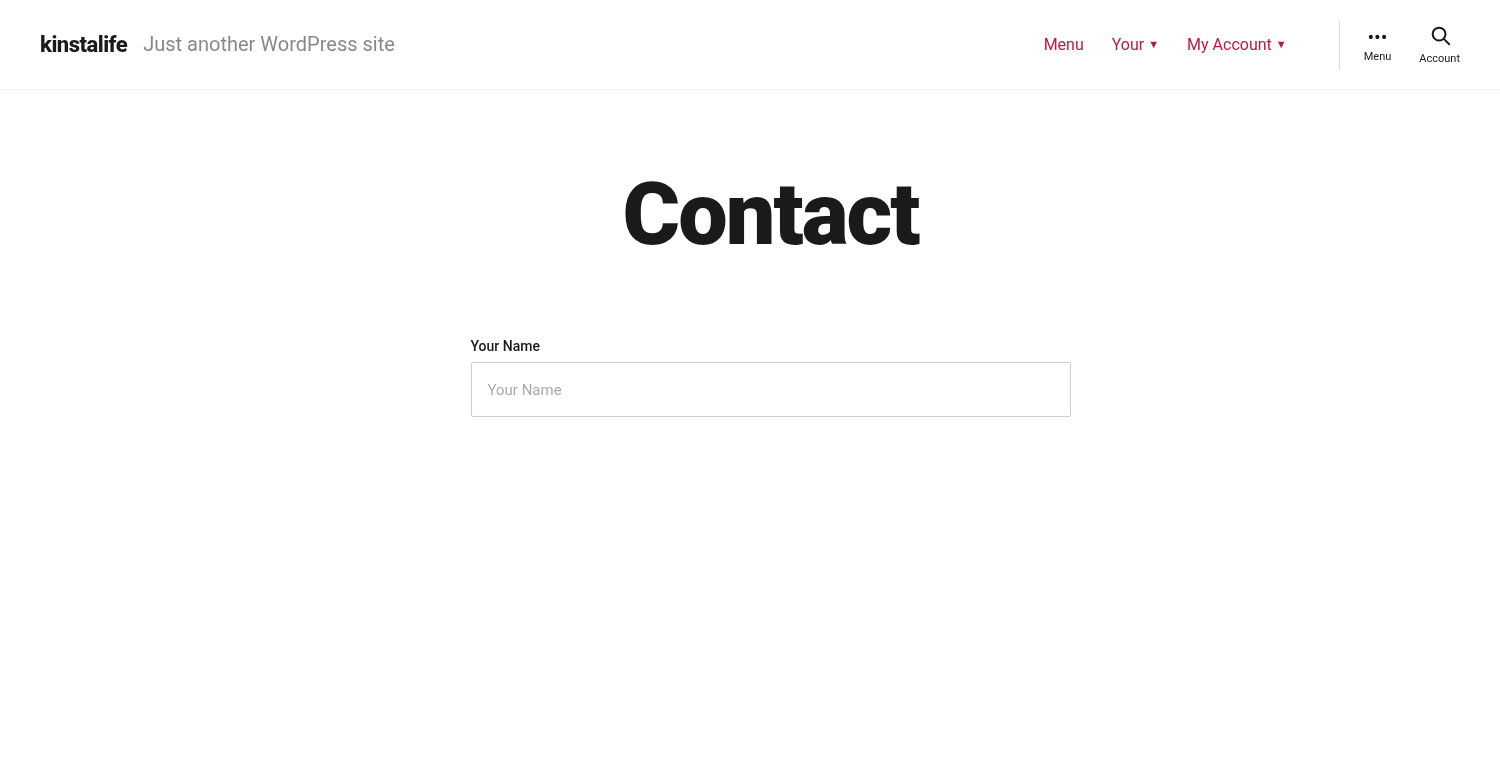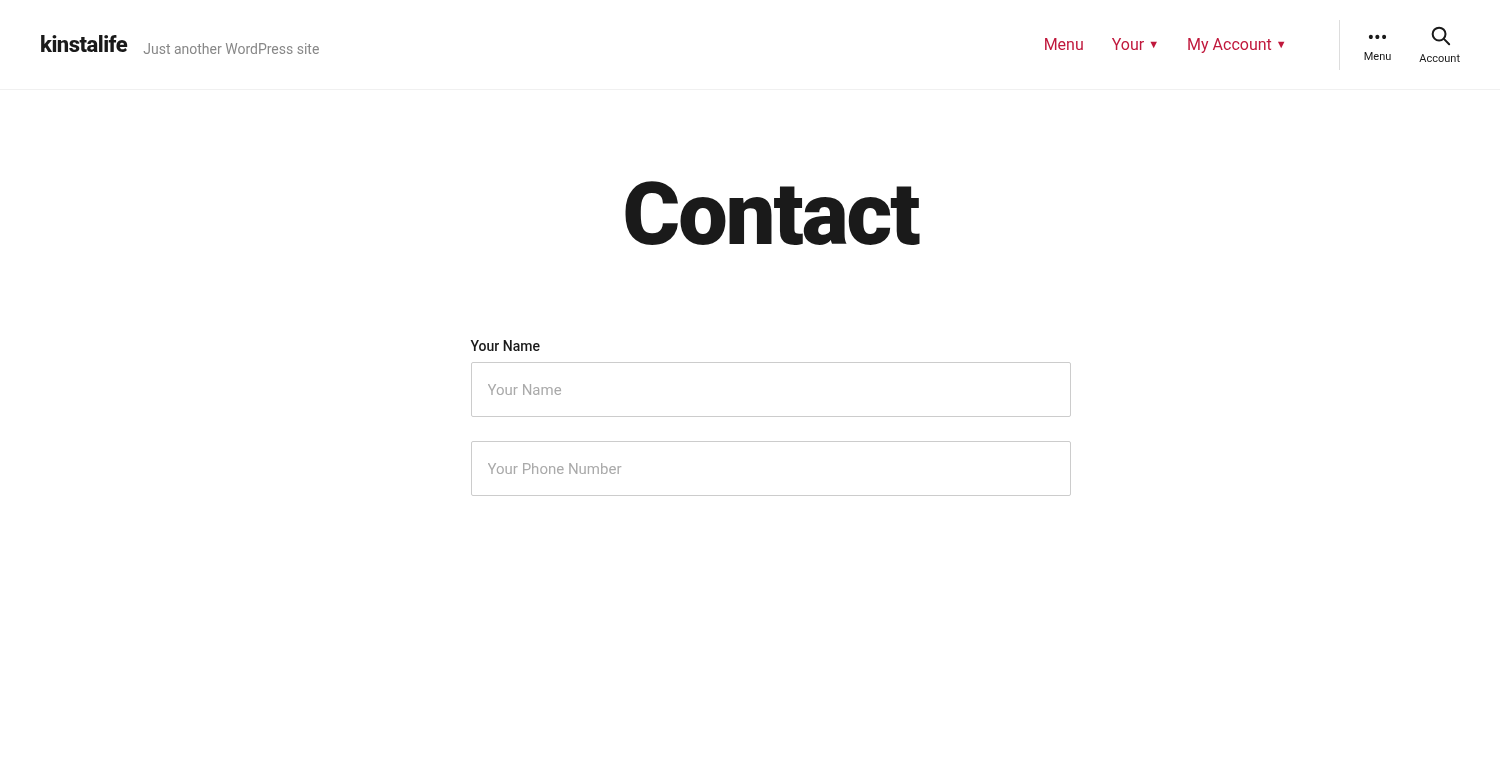--- a/index.html
+++ b/index.html
@@ -23,33 +23,33 @@
       align-items: center;
       justify-content: space-between;
       padding: 0 40px;
       height: 90px;
       border-bottom: 1px solid #f0f0f0;
       background: #fff;
     }
 
     .header-left {
       display: flex;
-      align-items: flex-end;
+      align-items: flex-start;
       gap: 16px;
     }
 
     .site-title {
       font-size: 22px;
       font-weight: 800;
       color: #1a1a1a;
       letter-spacing: -0.5px;
     }
 
     .site-tagline {
-      font-size: 14px;
+      font-size: 20px;
       color: #888;
       font-weight: 400;
     }
 
     .header-right {
       display: flex;
       gap: 0;
     }
 
     .nav-links {
@@ -125,21 +125,21 @@
       line-height: 1;
       margin-bottom: 80px;
       text-align: center;
     }
 
     
     .contact-form {
       width: 600px;
       display: flex;
       flex-direction: column;
-      gap: 0;
+      gap: 9px;
     }
 
     .form-group {
       display: flex;
       flex-direction: column;
       margin-bottom: 24px;
     }
 
     .form-label {
       font-size: 14px;
@@ -226,17 +226,14 @@
 
   <form class="contact-form">
 
     <div class="form-group">
       <label class="form-label">Your Name</label>
       <input class="form-input" type="text" placeholder="Your Name" style="">
     </div>
 
 
 
-    <div class="form-group">
-      <input class="form-input" type="tel" placeholder="Your Phone Number" style="">
-    </div>
   </form>
 </main>
 
 </body></html>

